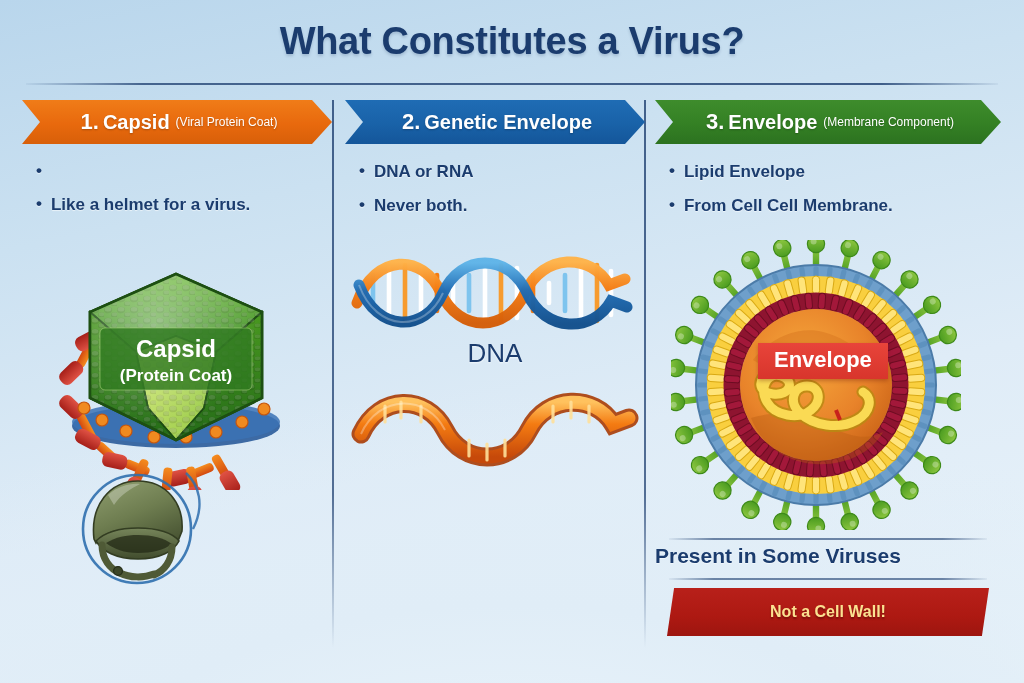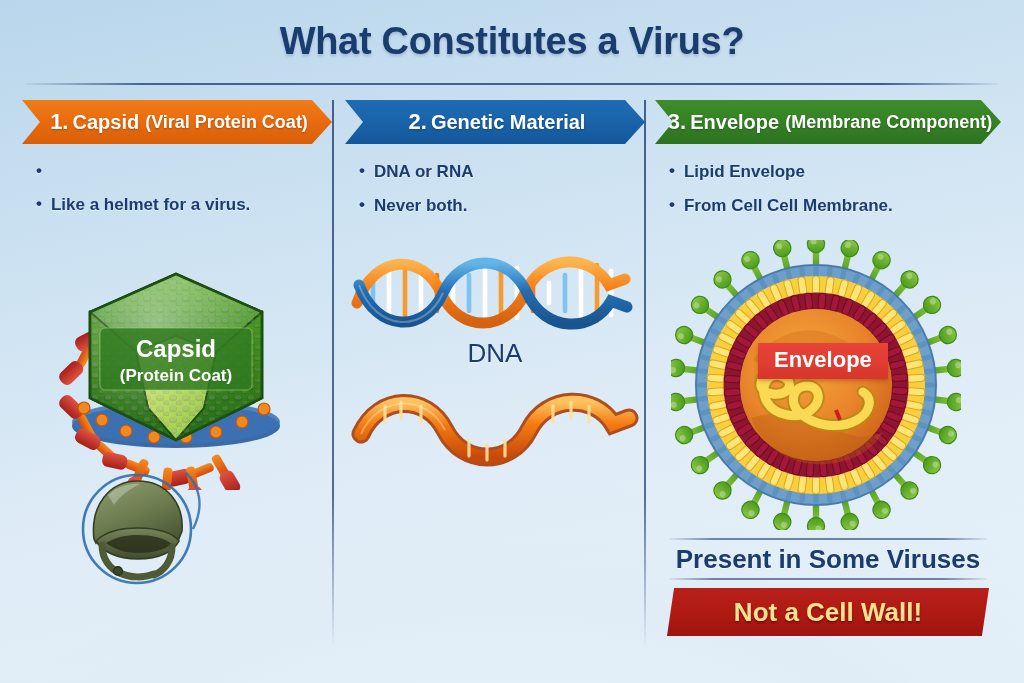--- a/index.html
+++ b/index.html
@@ -47,21 +47,21 @@
     clip-path: polygon(0 0, calc(100% - 20px) 0, 100% 50%, calc(100% - 20px) 100%, 0 100%, 18px 50%);
     filter: drop-shadow(0 3px 3px rgba(30,60,100,.28));
     padding-left: 16px; padding-right: 12px;
     white-space: nowrap;
   }
   #banner1 { background: linear-gradient(to bottom, #f07c18 0%, #e8690d 55%, #d85f09 100%); }
   #banner2 { background: linear-gradient(to bottom, #1f6cb4 0%, #1962a8 55%, #14569a 100%); }
   #banner3 { background: linear-gradient(to bottom, #3e8c2c 0%, #348024 55%, #2c7220 100%); }
   .banner .num { color: #fff; font-size: 22px; font-weight: bold; margin-right: 4px; text-shadow: 0 1px 2px rgba(0,0,0,.25); }
   .banner .main { color: #fff; font-size: 20px; font-weight: bold; text-shadow: 0 1px 2px rgba(0,0,0,.25); }
-  .banner .sub  { color: #fff; font-size: 18px; font-weight: bold; margin-left: 6px; text-shadow: 0 1px 2px rgba(0,0,0,.25); }
+  .banner .sub  { color: #fff; font-size: 12px; font-weight: normal; margin-left: 6px; text-shadow: 0 1px 2px rgba(0,0,0,.25); }
 
   
   .bullets { margin-top: 18px; padding-left: 14px; }
   .bullet {
     display: flex; align-items: flex-start;
     color: #1b3c6e; font-size: 17px; font-weight: bold;
     margin-bottom: 14px; text-shadow: 0 1px 1px rgba(255,255,255,.6);
   }
   .bullet .dot { font-size: 17px; line-height: 1.1; margin-right: 9px; }
   .bullet .txt { line-height: 1.15; }
@@ -90,33 +90,33 @@
     color: #fff; font-size: 22px; font-weight: bold;
     box-shadow: 0 2px 4px rgba(90,10,10,.3);
   }
   .c3-rule {
     position: absolute; left: 14px; width: 318px; height: 2px;
     background: linear-gradient(to right, rgba(27,60,110,.05), rgba(27,60,110,.6) 14%, rgba(27,60,110,.6) 86%, rgba(27,60,110,.05));
   }
   #c3-rule-top { top: 438px; }
   #c3-rule-bot { top: 478px; }
   .c3-note {
-    position: absolute; left: 0; top: 444px; width: 346px; text-align: center;
-    color: #1b3c6e; font-size: 26px; font-weight: bold;
+    position: absolute; left: 0; top: 444px; width: 346px; text-align: left;
+    color: #1b3c6e; font-size: 21px; font-weight: bold;
     text-shadow: 0 1px 1px rgba(255,255,255,.6);
   }
   .warn-banner {
     position: absolute; left: 12px; top: 488px; width: 322px; height: 48px;
     background: linear-gradient(to bottom, #b8201a 0%, #ad1912 60%, #9d150f 100%);
     clip-path: polygon(2.2% 0, 100% 0, 97.8% 100%, 0 100%);
     display: flex; align-items: center; justify-content: center;
     filter: drop-shadow(0 3px 4px rgba(60,10,10,.3));
   }
   .warn-banner span {
-    color: #fbe291; font-size: 26px; font-weight: bold;
+    color: #fbe291; font-size: 16px; font-weight: bold;
     text-shadow: 0 2px 2px rgba(60,0,0,.45);
   }
 </style>
 </head>
 <body>
 
 <div id="stage">
 
   <div class="title">What Constitutes a Virus?</div>
   <div class="title-rule"></div>
@@ -293,21 +293,21 @@
         <path d="M46 118 C56 123 70 123 80 119" fill="none" stroke="#4f5a36" stroke-width="7" stroke-linecap="round"></path>
         <circle cx="44" cy="116" r="4.4" fill="#3c4628" stroke="#262d18" stroke-width="1.2"></circle>
       </g>
     </svg>
   </div>
 
   <div class="col" id="col2">
 
     <div class="banner" id="banner2">
       <span class="num">2.</span>
-      <span class="main">Genetic Material</span>
+      <span class="main">Genetic Envelope</span>
     </div>
 
     <div class="bullets">
       <div class="bullet">
         <span class="dot">•</span>
         <span class="txt">DNA or RNA</span>
       </div>
       <div class="bullet">
         <span class="dot">•</span>
         <span class="txt">Never both.</span>

